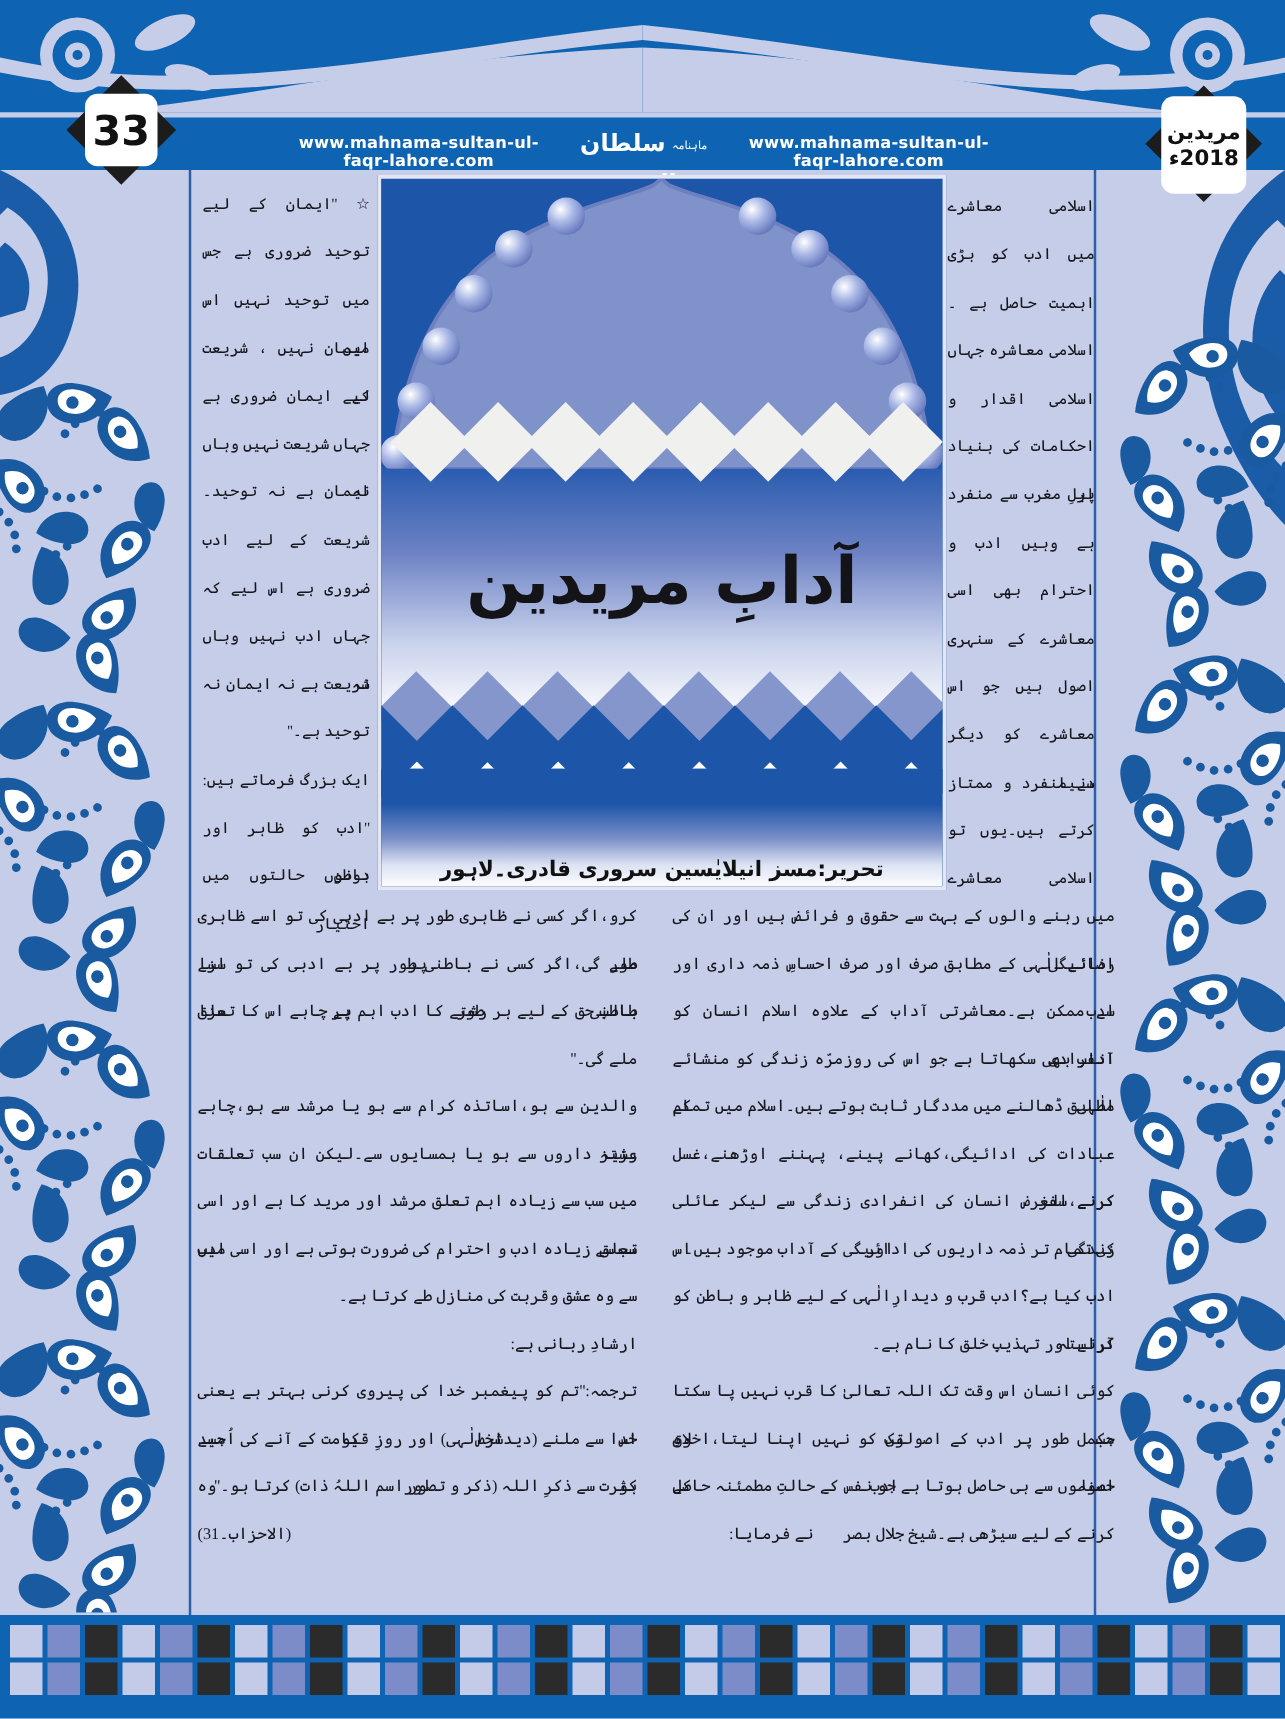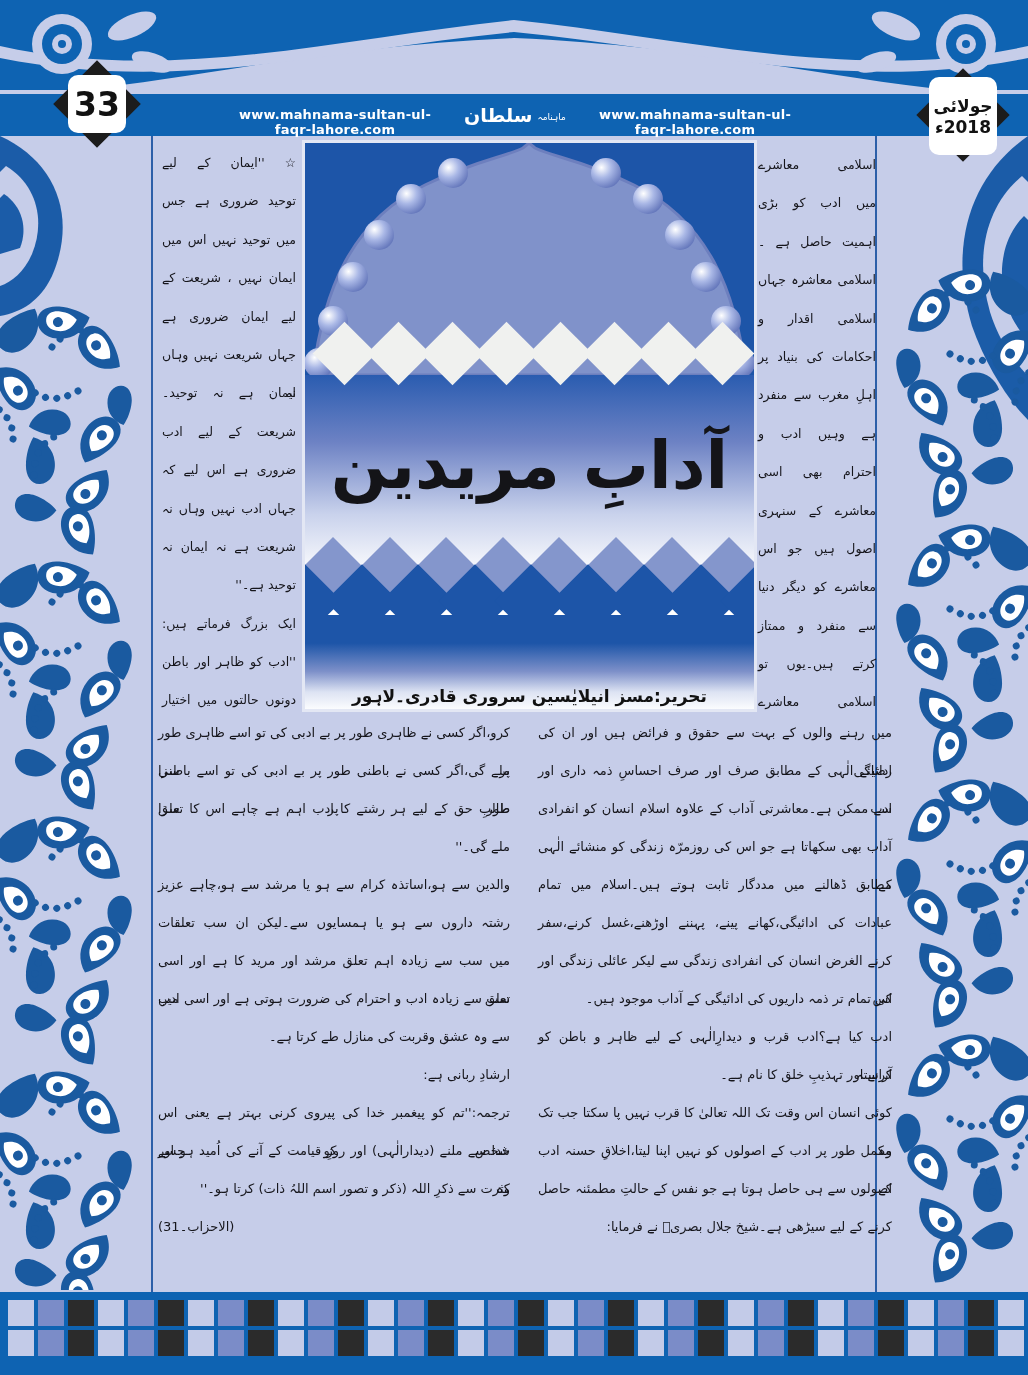--- a/index.html
+++ b/index.html
@@ -30,41 +30,41 @@
   .badge-date .year{font-size:17px;font-weight:bold;color:#111;line-height:20px;}
 
   
   .side-svg{position:absolute;}
   .rule{position:absolute;top:136px;width:2px;height:1156px;background:#2c5fa8;}
   .rule-left{left:151px;}
   .rule-right{left:875px;}
 
   
   .col{position:absolute;direction:rtl;color:#16161c;}
-  .col .line{white-space:nowrap;overflow:visible;}
+  .col .line{white-space:nowrap;overflow:visible;font-family:Liberation Serif, serif;}
   .col .line.j{text-align:justify;text-align-last:justify;white-space:normal;}
   .col .line.r{text-align:right;}
   .col .line.l{text-align:left;}
   .intro{font-size:12.5px;}
   .intro .line{height:38.4px;line-height:38.4px;}
   .col-intro-right{left:758px;top:146px;width:118px;}
   .col-intro-left{left:162px;top:144px;width:134px;}
   .body-col{font-size:13px;}
   .body-col .line{height:38px;line-height:38px;}
   .col-body-left{left:158px;top:714px;width:352px;}
   .col-body-right{left:538px;top:714px;width:354px;}
 
   
   .title-block{position:absolute;left:302px;top:140px;width:455px;height:572px;border:3px solid #e3e7f4;box-sizing:border-box;background:#1d55a8;}
   .tb-inner{position:absolute;left:0;top:0;width:449px;height:566px;overflow:hidden;}
   .dome-zone{position:absolute;left:0;top:0;width:449px;height:232px;}
   .grad-zone{position:absolute;left:0;top:232px;width:449px;height:240px;
     background:linear-gradient(180deg,#2a5cb0 0%,#6d82c4 28%,#c9d2ec 58%,#ffffff 84%,#ffffff 100%);}
   .main-title{position:absolute;left:0;top:242px;width:449px;height:160px;display:flex;align-items:center;justify-content:center;
-    direction:rtl;font-size:66px;font-weight:bold;color:#141418;letter-spacing:-2px;}
+    direction:rtl;font-size:52px;font-weight:bold;color:#141418;letter-spacing:-2px;}
   .wdiamond{position:absolute;width:45px;height:45px;background:#f0f1ef;transform:rotate(45deg);}
   .zdiamond-light{position:absolute;width:48px;height:48px;background:#8496cc;transform:rotate(45deg);}
   .zdiamond-dark{position:absolute;width:52px;height:52px;background:#1d55a8;transform:rotate(45deg);}
   .footer-zone{position:absolute;left:0;top:472px;width:449px;height:94px;
     background:linear-gradient(180deg,#1d55a8 0%,#1d55a8 30%,#7d90c9 60%,#dde3f3 82%,#fbfcfe 100%);}
   .byline{position:absolute;left:0;bottom:3px;width:449px;text-align:center;direction:rtl;font-size:17px;font-weight:bold;color:#111;}
 
   
   .bottom-band{position:absolute;left:0;top:1292px;width:1028px;height:83px;background:#0e63b2;overflow:hidden;}
   .csq{position:absolute;width:26px;height:26px;}
@@ -141,21 +141,21 @@
   </div>
 
   <div class="badge badge-page">
     <div class="bdiamond"></div>
     <div class="bbox">33</div>
   </div>
 
   <div class="badge badge-date">
     <div class="bdiamond"></div>
     <div class="bbox">
-      <div class="month">جولائی</div>
+      <div class="month">مریدین</div>
       <div class="year">2018ء</div>
     </div>
   </div>
 
   <svg class="side-svg" style="left:0;top:136px" width="92" height="180" viewBox="0 0 92 180">
     <path d="M0,0 C55,25 78,80 52,140 C40,165 22,176 0,180 Z" fill="#1b5ca8"></path>
     <path d="M6,30 C36,48 46,84 32,118 C24,136 12,146 0,150 L0,36 Z" fill="#c6cde9"></path>
     <path d="M4,58 C22,70 28,92 20,112 L0,118 L0,62 Z" fill="#1b5ca8"></path>
   </svg>
   <svg class="side-svg" style="left:930px;top:136px" width="98" height="290" viewBox="0 0 98 290">

